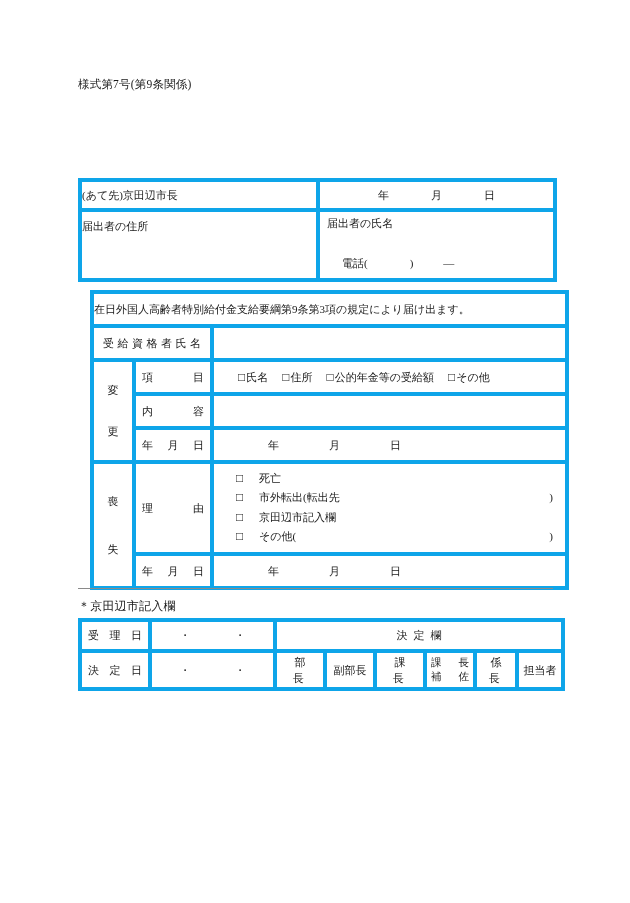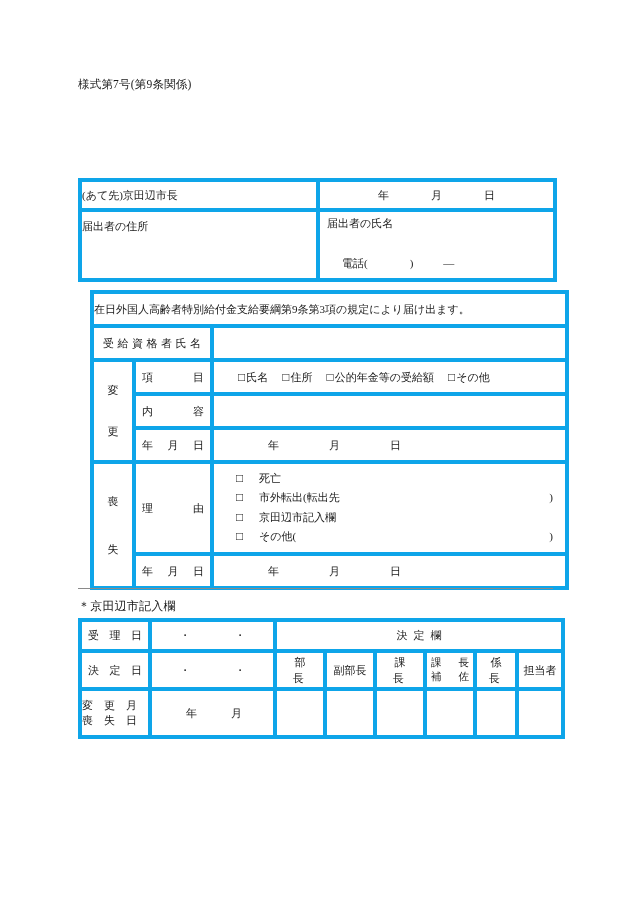--- a/index.html
+++ b/index.html
@@ -434,37 +434,16 @@
           </div>
         </td>
         <td class="center">
           <span class="sp-mid">係　長</span>
         </td>
         <td class="center">
           <span>担当者</span>
         </td>
       </tr>
 
-      <tr>
-        <td style="height:44px" class="pad">
-          <div class="twoline">
-            <span>変　更　月</span>
-            <span>喪　失　日</span>
-          </div>
-        </td>
-        <td>
-          <div class="date-line" style="padding-left:34px">
-            <span>年</span>
-            <span style="width:34px"></span>
-            <span>月</span>
-          </div>
-        </td>
-        <td></td>
-        <td></td>
-        <td></td>
-        <td></td>
-        <td></td>
-        <td></td>
-      </tr>
     </tbody>
   </table>
 
 </div>
 
 </body></html>

